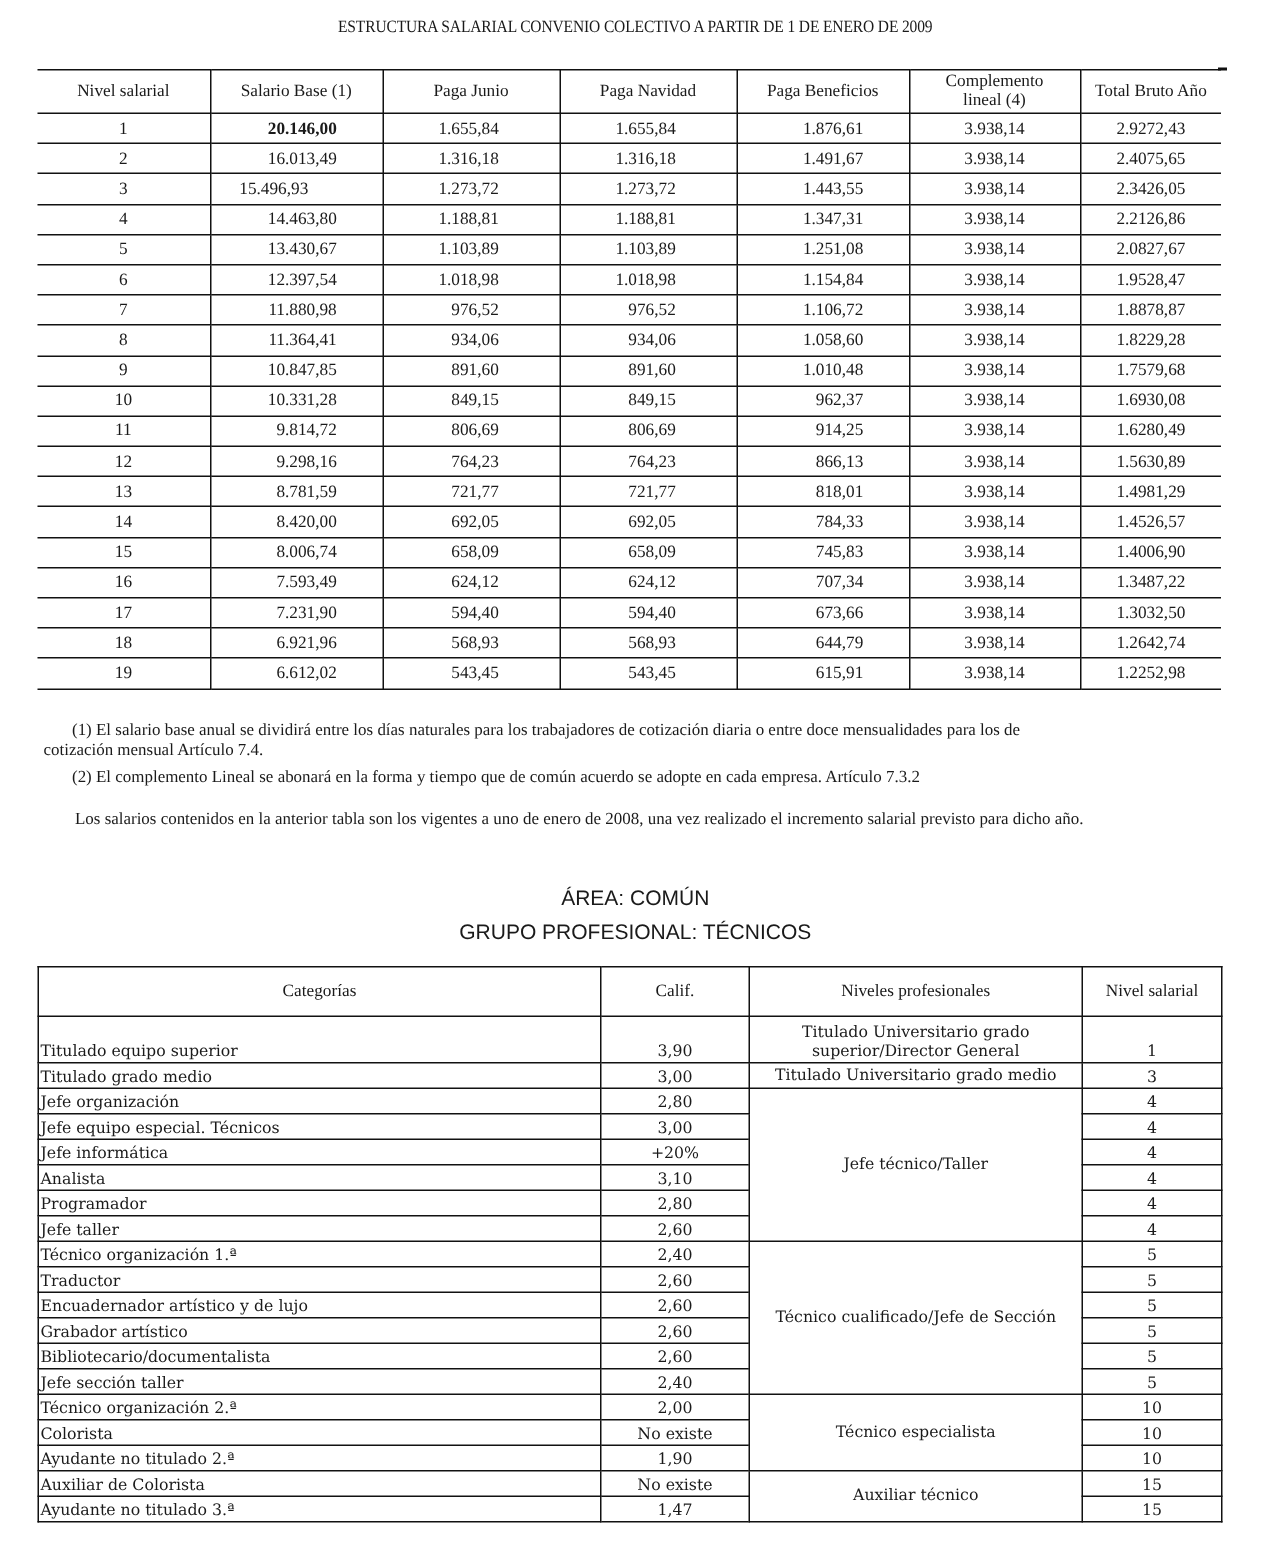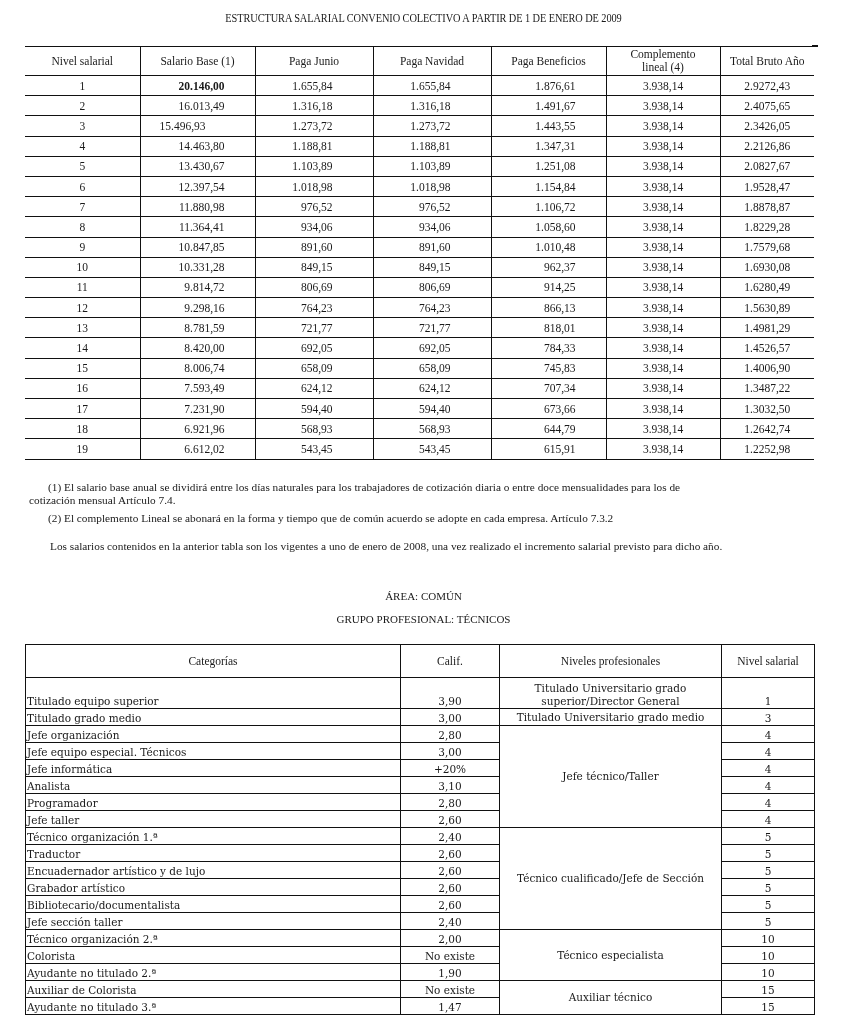--- a/index.html
+++ b/index.html
@@ -33,21 +33,21 @@
   }
 
   
   .note {
     position: absolute; left: 30px; width: 790px;
     font-family: "Liberation Serif", serif; font-size: 11.3px; line-height: 13px;
   }
   .note .indent { padding-left: 18px; }
   .center-head {
     position: absolute; left: 0; width: 847px; text-align: center;
-    font-family: Liberation Serif, serif; font-size: 11px;
+    font-family: Liberation Sans, sans-serif; font-size: 14px;
   }
 
   
   table.cats {
     position: absolute; left: 25px; top: 644px; width: 789px;
     border-collapse: collapse; table-layout: fixed;
     font-family: "DejaVu Serif", serif; font-size: 10.5px;
   }
   table.cats th, table.cats td {
     border: 1.2px solid #111; padding: 0; font-weight: normal; vertical-align: bottom;

